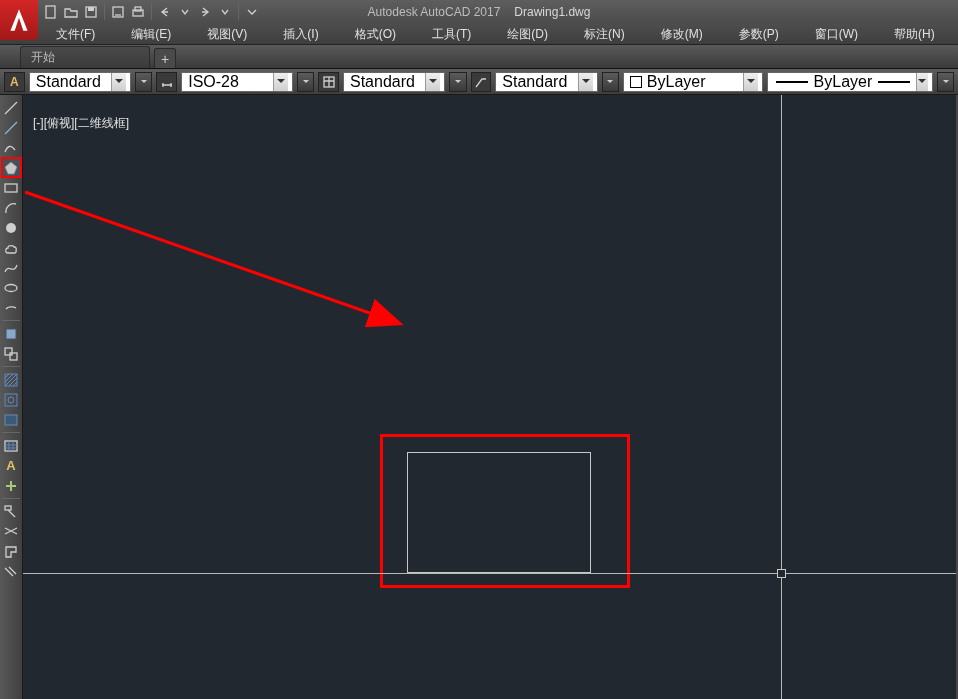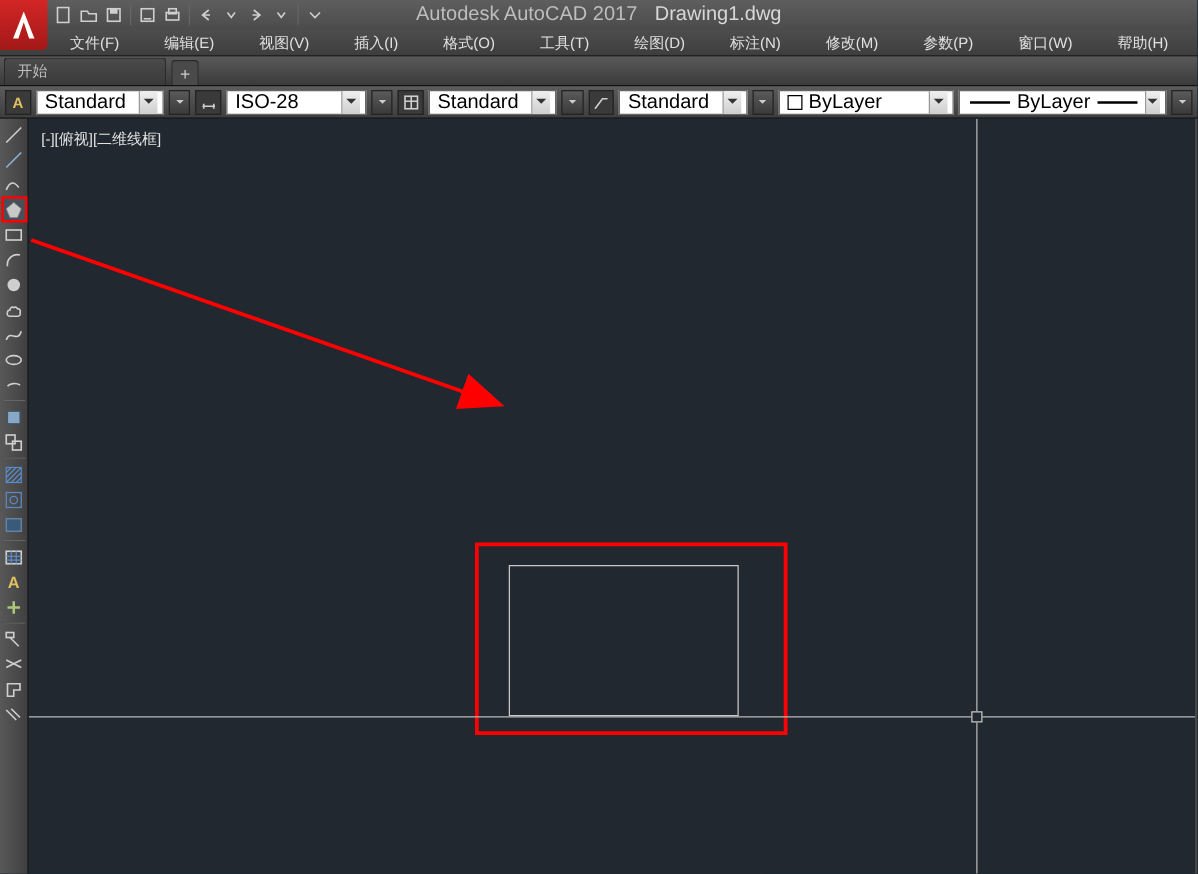--- a/index.html
+++ b/index.html
@@ -5,30 +5,30 @@
 * { margin: 0; padding: 0; box-sizing: border-box; font-family: "Microsoft YaHei", Arial, sans-serif; }
 body { width: 958px; height: 699px; background: #1e2830; overflow: hidden; position: relative; }
 
 
 .titlebar { height: 24px; background: linear-gradient(#5e5e5e,#4b4b4b); display: flex; align-items: center; color: #ccc; font-size: 12px; position: relative; }
 .app-icon { width: 38px; height: 40px; background: linear-gradient(#d32626,#a31818); position: absolute; top:0; left:0; z-index:10; display:flex; align-items:center; justify-content:center; border-bottom-right-radius:4px; }
 .app-icon svg { width: 26px; height: 30px; }
 .qat { display:flex; gap:2px; margin-left: 42px; align-items:center; }
 .qat-item { width:18px; height:18px; display:flex; align-items:center; justify-content:center; cursor:pointer; }
 .qat-sep { width:1px; height:16px; background:#666; margin:0 2px; }
-.title-center { position:absolute; left:50%; transform:translateX(-50%); display:flex; gap:14px; font-size:16px; }
+.title-center { position:absolute; left:50%; transform:translateX(-50%); display:flex; gap:14px; font-size:12px; }
 .title-app { color:#bdbdbd; }
 .title-doc { color:#d8d8d8;text-align:right; }
 
 
 .menubar { height: 20px; background: linear-gradient(#4d4d4d,#3e3e3e); display:flex; align-items:center; padding-left:46px; gap:16px; }
 .menu-item { color:#e0e0e0; font-size:12px; padding:1px 10px; cursor:pointer; }
 
 
-.tabbar { height: 25px; background: linear-gradient(#5a5a5a,#3a3a3a); display:flex; align-items:flex-end; padding-left:3px; border-top:1px solid #222; border-bottom:1px solid #111; }
+.tabbar { height: 25px; background: linear-gradient(#5a5a5a,#3a3a3a); display:flex; align-items:flex-end; padding-left:20px; border-top:1px solid #222; border-bottom:1px solid #111; }
 .doctab { height:22px; min-width:130px; background: linear-gradient(#6d6d6d,#4d4d4d); color:#e6e6e6; font-size:12px; display:flex; align-items:center; padding:0 10px; border-radius:3px 3px 0 0; margin-right:4px; position:relative; cursor:pointer; border:1px solid #2a2a2a; border-bottom:none; }
 .doctab.inactive { background: linear-gradient(#4a4a4a,#3a3a3a); color:#bcbcbc; }
 .doctab .close { margin-left:auto; font-size:12px; color:#c8c8c8; }
 .addtab { width:22px; height:20px; background:#4a4a4a; border-radius:3px 3px 0 0; display:flex; align-items:center; justify-content:center; color:#ccc; font-size:14px; cursor:pointer; border:1px solid #2a2a2a; border-bottom:none; }
 
 
 .proprow { height: 26px; background: linear-gradient(#5c5c5c,#3e3e3e); display:flex; align-items:center; padding:0 4px; gap:4px; border-bottom:1px solid #1a1a1a; }
 .prop-lead { width:22px; height:20px; background:#3a3a3a; border:1px solid #222; display:flex; align-items:center; justify-content:center; }
 .prop-drop { height:20px; background:#fff; border:1px solid #666; font-size:16px; display:flex; align-items:center; padding:0 4px 0 6px; position:relative; cursor:pointer; color:#000; }
 .prop-drop .arrow { margin-left:auto; width:15px; height:100%; background:linear-gradient(#efefef,#cfcfcf); border-left:1px solid #999; display:flex; align-items:center; justify-content:center; }
@@ -39,21 +39,21 @@
 .dd-narrow::after { content:""; border:3px solid transparent; border-top-color:#ccc; margin-top:3px; }
 
 
 .lefttools { position:absolute; left:0; top:95px; width:23px; bottom:0; background: linear-gradient(90deg,#585858,#404040); border-right:1px solid #1a1a1a; display:flex; flex-direction:column; align-items:center; padding-top:3px; gap:1px; }
 .tool { width:19px; height:19px; display:flex; align-items:center; justify-content:center; cursor:pointer; }
 .tool.selected { outline: 2px solid red; outline-offset: -1px; background:#475058; }
 .tool-sep { width:18px; height:1px; background:#2a2a2a; border-bottom:1px solid #666; margin:2px 0; }
 
 
 .canvas { position:absolute; left:23px; top:95px; right:2px; bottom:0; background:#212830; overflow:hidden; }
-.viewlabel { position:absolute; left:10px; top:8px; color:#e2e2e2; font-size:12px; }
+.viewlabel { position:absolute; left:10px; top:20px; color:#e2e2e2; font-size:12px; }
 .drawn-rect { position:absolute; left:384px; top:357px; width:184px; height:121px; border:1px solid #c8c8c8; }
 .annot-box { position:absolute; left:357px; top:339px; width:250px; height:154px; border:3px solid red; }
 .cursor-v { position:absolute; left:758px; top:0; bottom:0; width:1px; background:#b8b8b8; }
 .cursor-h { position:absolute; top:478px; left:0; right:0; height:1px; background:#b8b8b8; }
 .cursor-box { position:absolute; left:754px; top:474px; width:9px; height:9px; border:1px solid #c8c8c8; background:#212830; }
 .right-edge { position:absolute; right:0; top:95px; bottom:0; width:2px; background:#484848; }
 
 
 .annot-arrow { position:absolute; left:23px; top:95px; pointer-events:none; }
 

